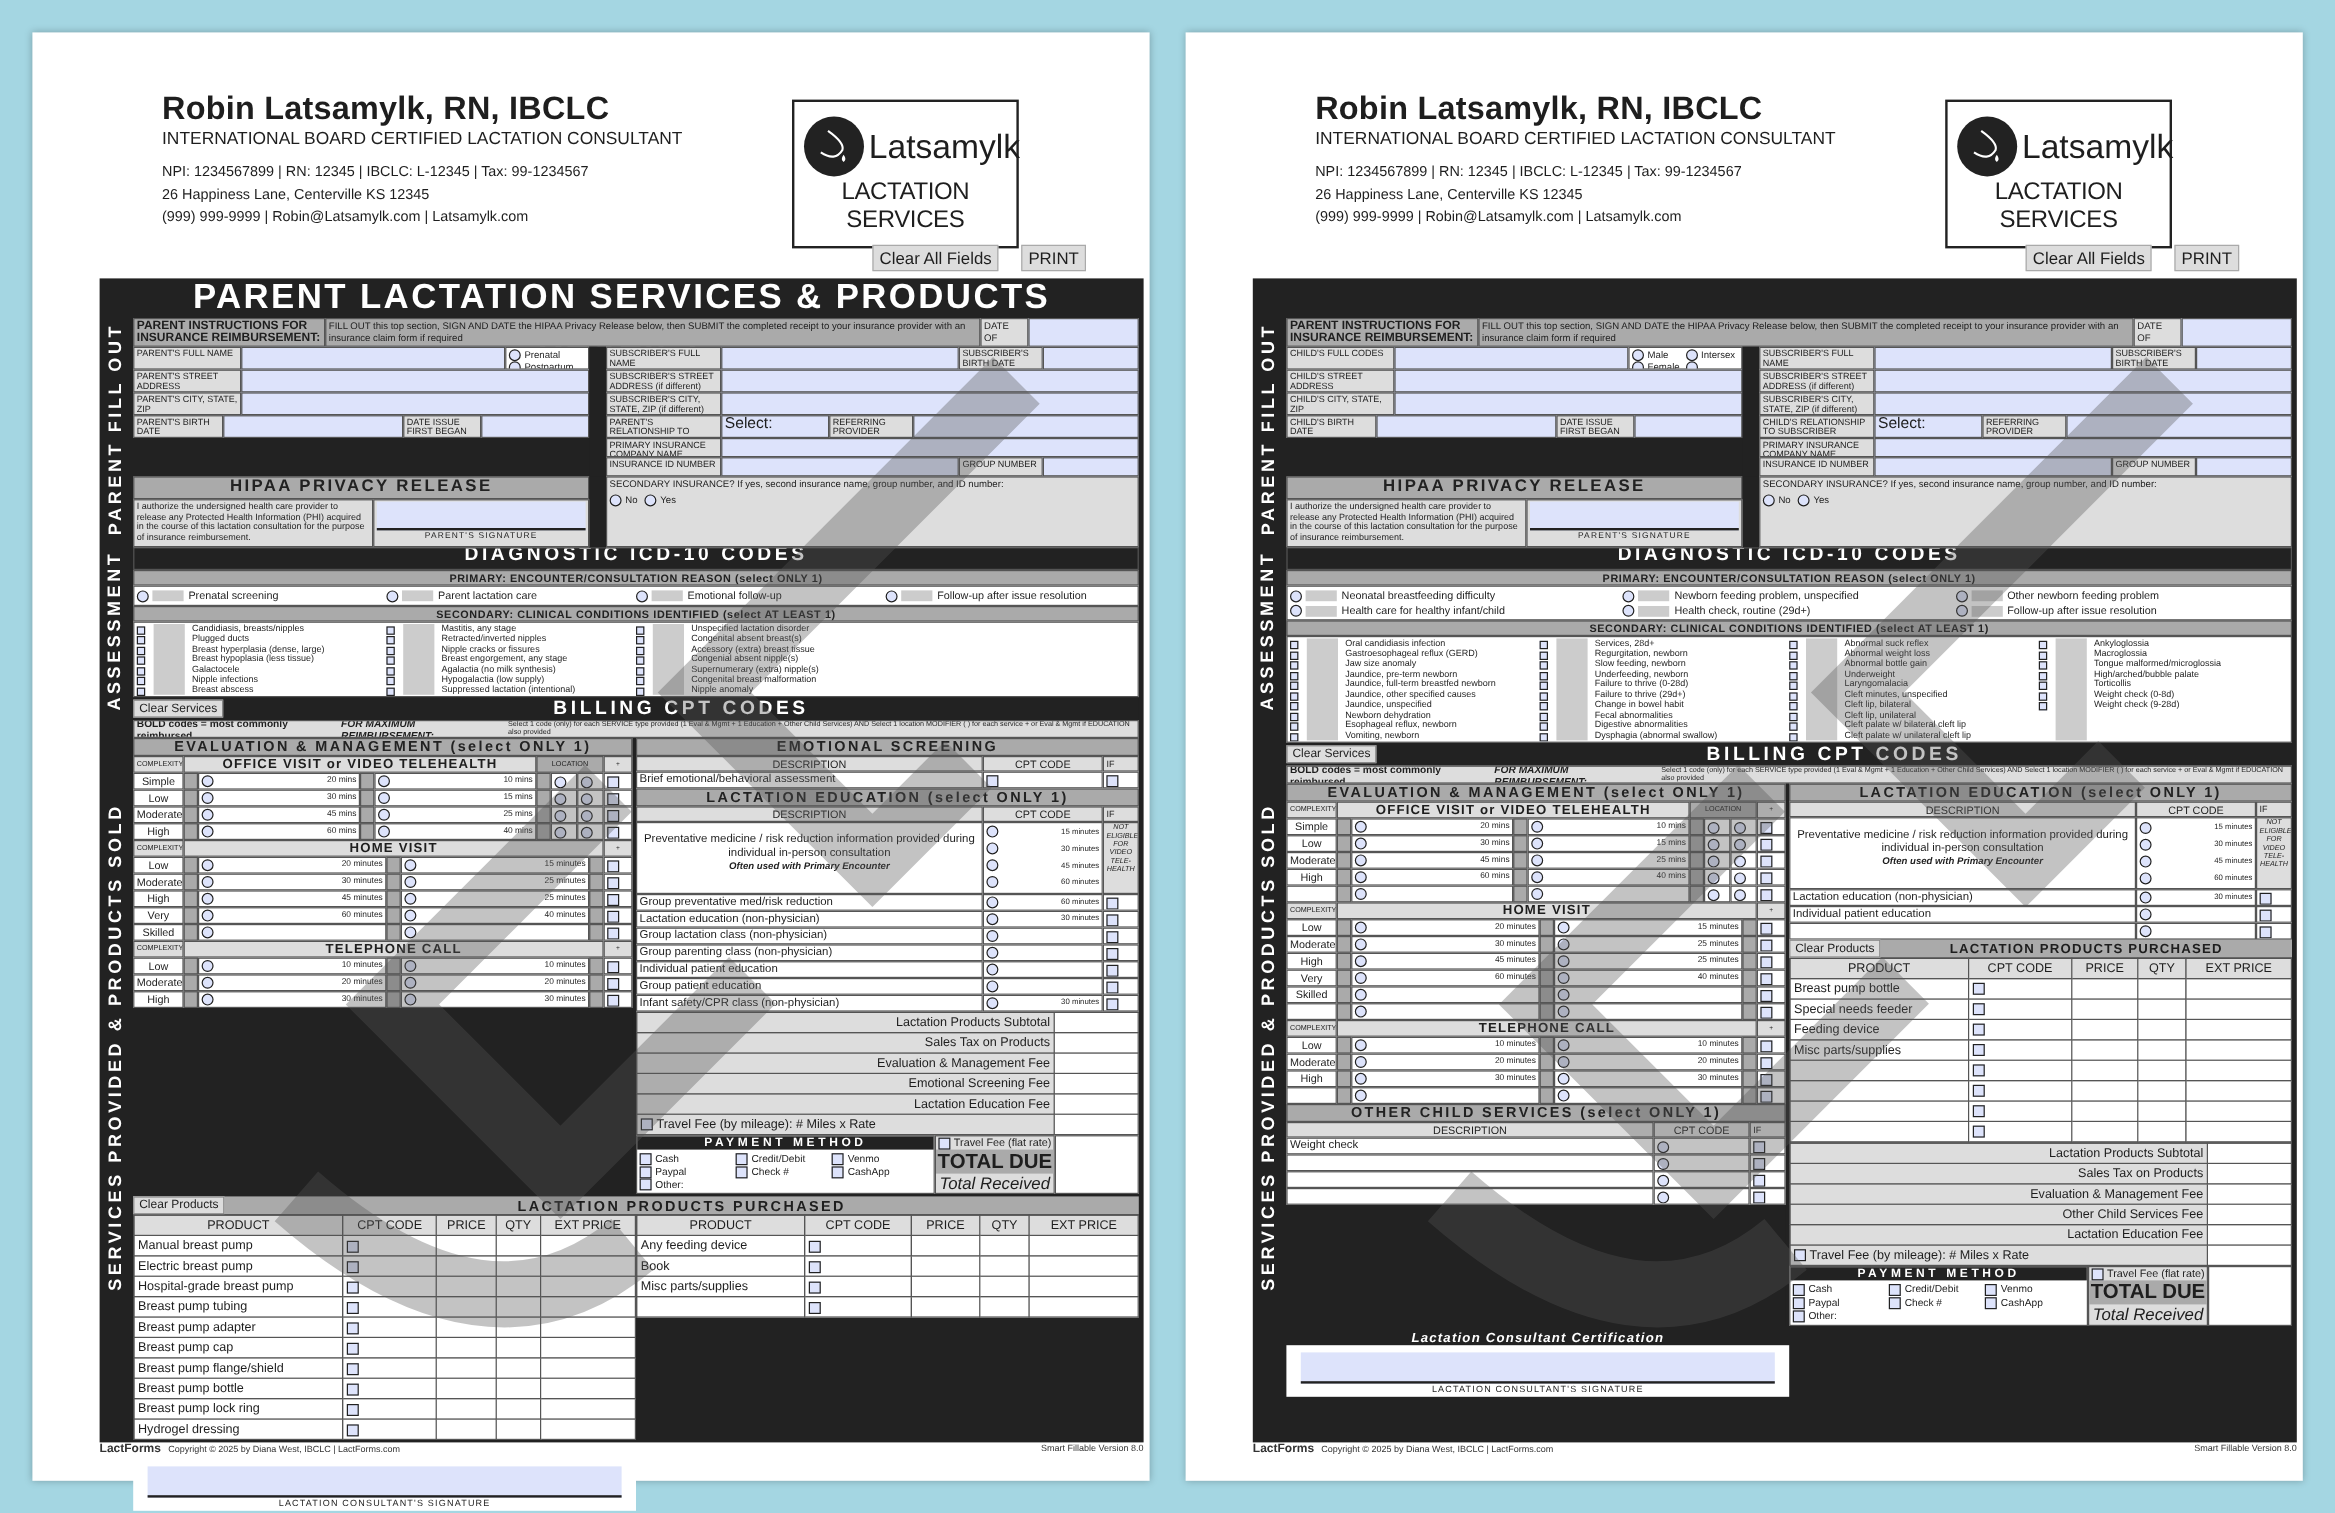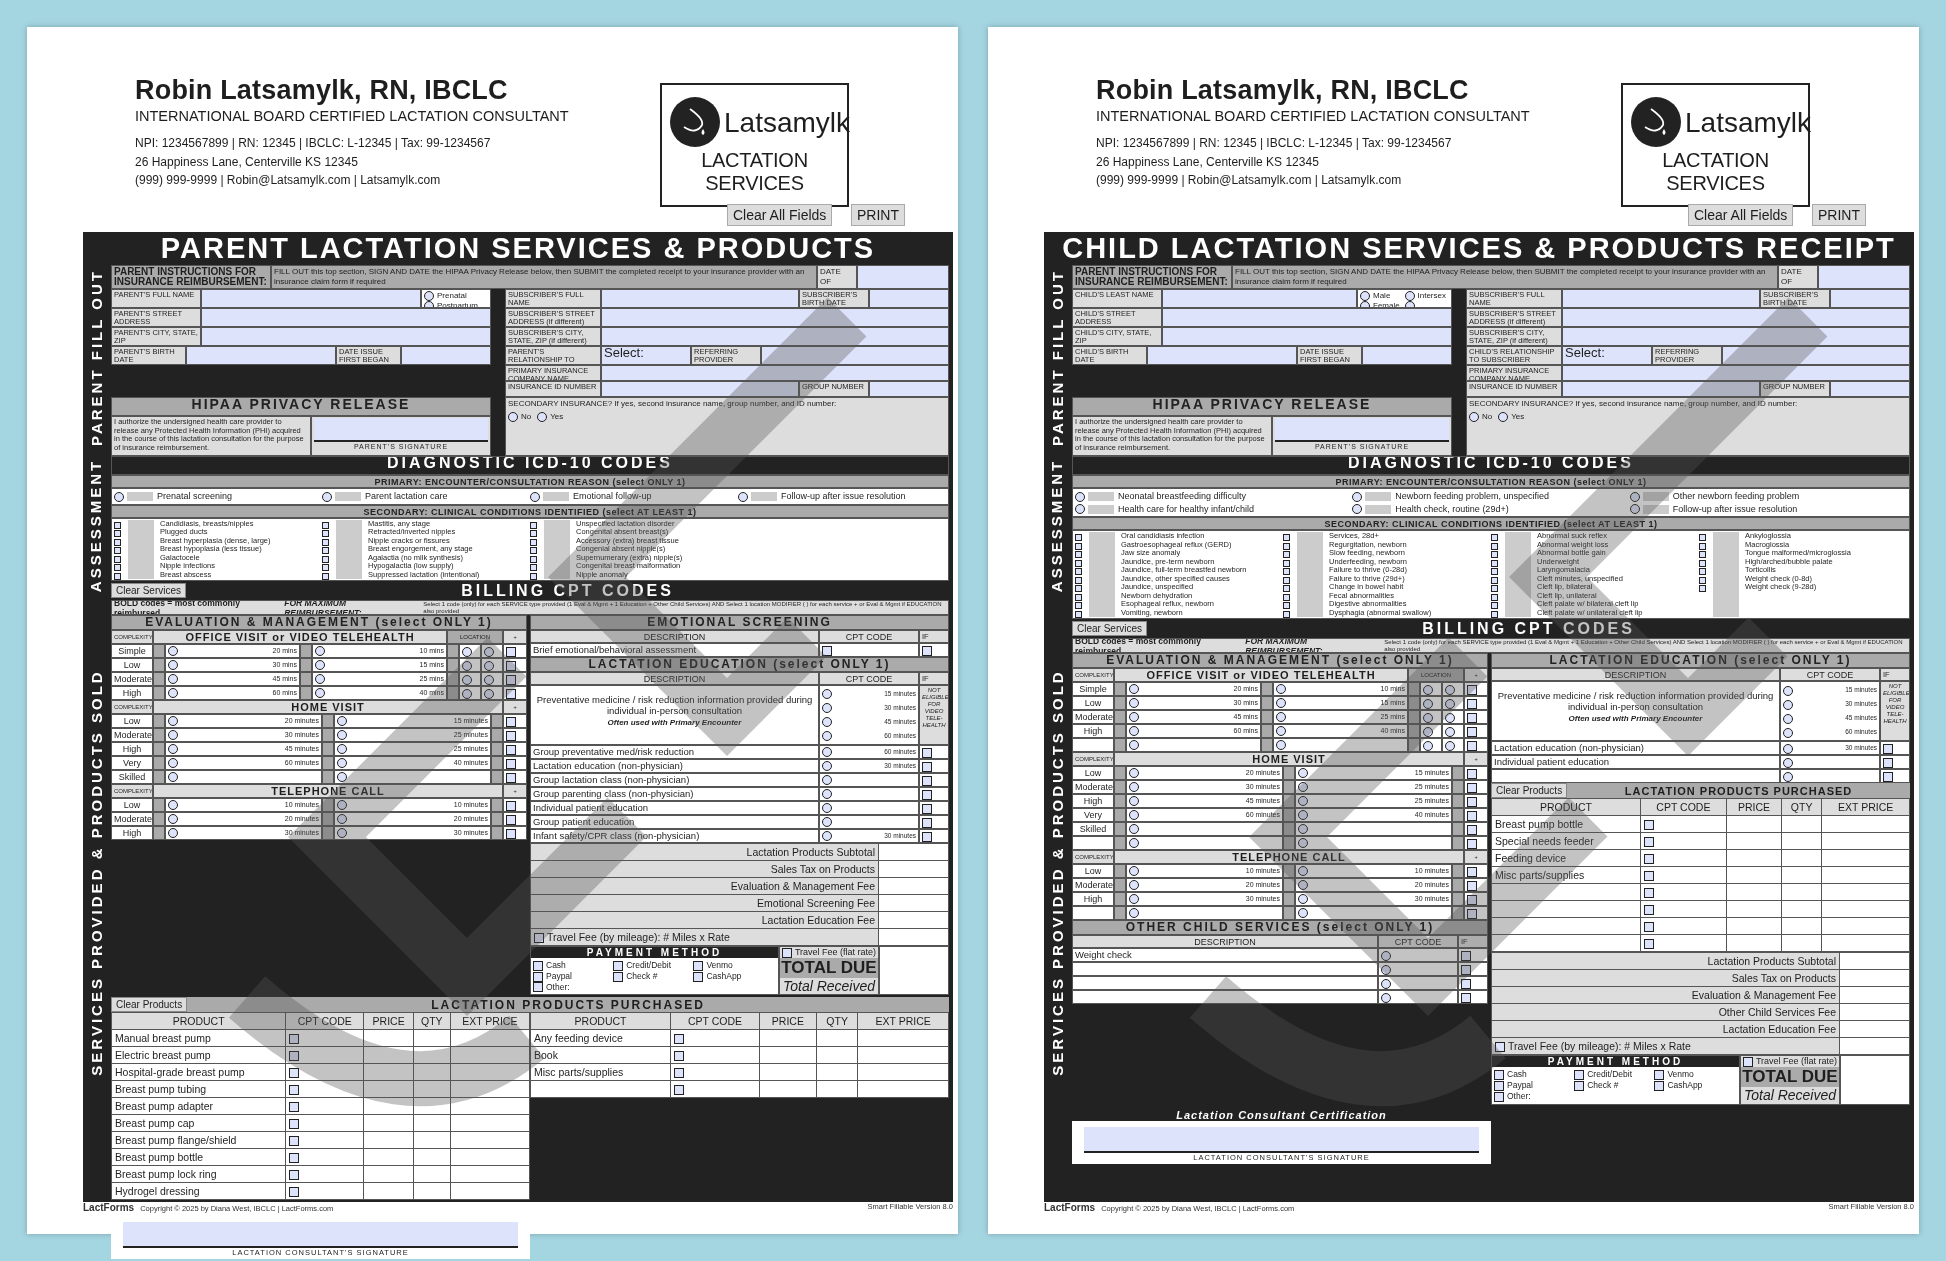--- a/index.html
+++ b/index.html
@@ -662,42 +662,41 @@
           <path d="M25 24 q3 4 0 6 q-3 -2 0 -6z" fill="#fff"></path>
         </svg>
     </div>
     <div class="brand">Latsamylk</div>
     <div class="svc">LACTATION SERVICES</div>
   </div>
   <div class="topbtn clearall">Clear All Fields</div>
   <div class="topbtn print">PRINT</div>
 
   <div class="form">
-    <div class="title">CHILD LACTATION SERVICES &amp; PRODUCTS RECEIPT</div>
     <div class="sidelbl" style="top:33px;height:185px">
         <span>PARENT FILL OUT</span>
       </div>
     <div class="sidelbl" style="top:218px;height:150px">
         <span>ASSESSMENT</span>
       </div>
     <div class="sidelbl" style="top:370px;height:540px">
         <span>SERVICES PROVIDED &amp; PRODUCTS SOLD</span>
       </div>
     <div class="main" style="top:33px">
 
       <div class="row" style="height:24px">
         <div class="cell g" style="width:160px;font-weight:bold;font-size:10px">PARENT INSTRUCTIONS FOR INSURANCE REIMBURSEMENT:</div>
         <div class="cell g" style="flex:1;font-size:8px">FILL OUT this top section, SIGN AND DATE the HIPAA Privacy Release below, then SUBMIT the completed receipt to your insurance provider with an insurance claim form if required</div>
         <div class="cell lg" style="width:40px;font-size:8px">DATE OF SERVICE</div>
         <div class="cell bl" style="width:92px"></div>
       </div>
       <div class="row">
         <div style="width:380px" class="patient">
             <div class="row" style="height:19px">
-      <div class="cell lg" style="width:90px;font-size:7.5px;line-height:8px">CHILD'S LEAST NAME</div>
+      <div class="cell lg" style="width:90px;font-size:7.5px;line-height:8px">CHILD'S FULL CODES</div>
       <div class="cell bl" style="flex:1"></div>
               <div class="cell" style="width:95px;font-size:8px;display:flex;flex-wrap:wrap">
                 <span style="width:50%"><span class="rad"></span><span>Male</span></span>
                 <span style="width:50%"><span class="rad"></span><span>Intersex</span></span>
                 <span style="width:50%"><span class="rad"></span><span>Female</span></span>
                 <span style="width:50%"><span class="rad"></span></span>
               </div>
             </div>
             <div class="row" style="height:19px">
       <div class="cell lg" style="width:90px;font-size:7.5px;line-height:8px">CHILD'S STREET ADDRESS</div>

